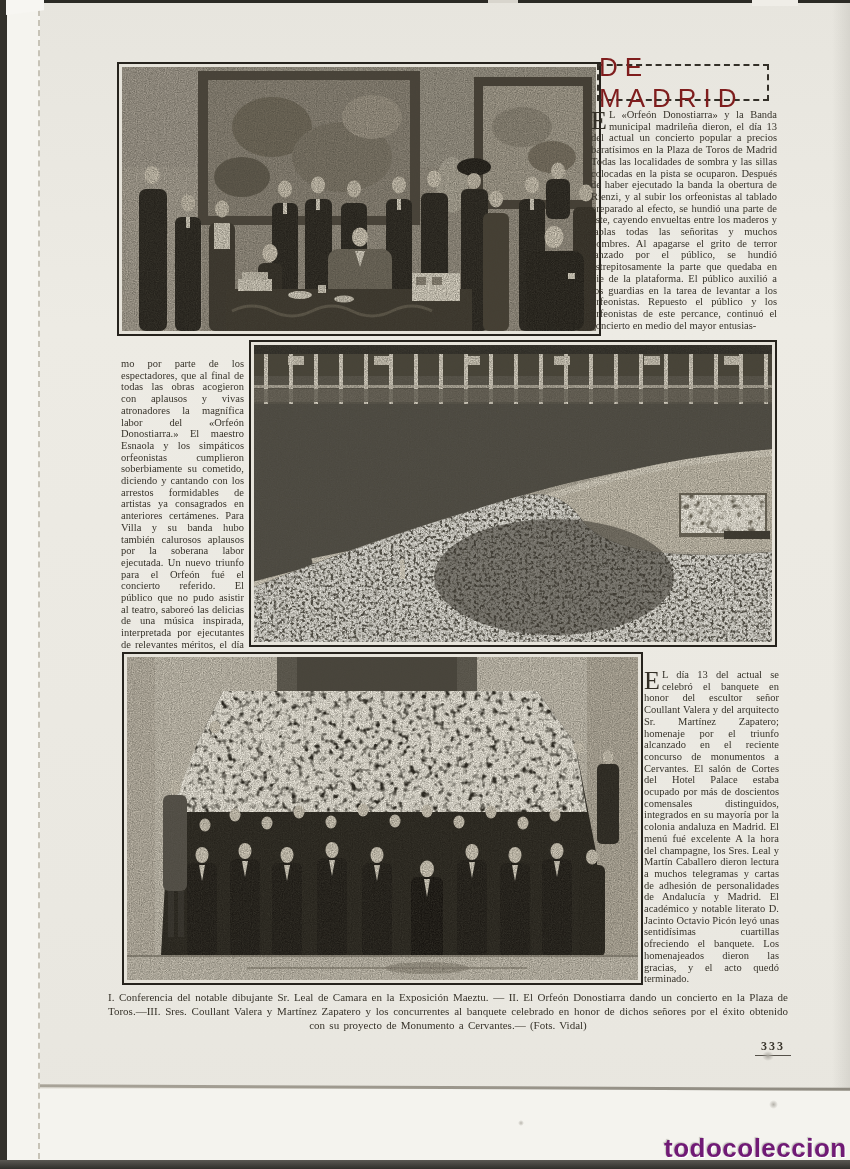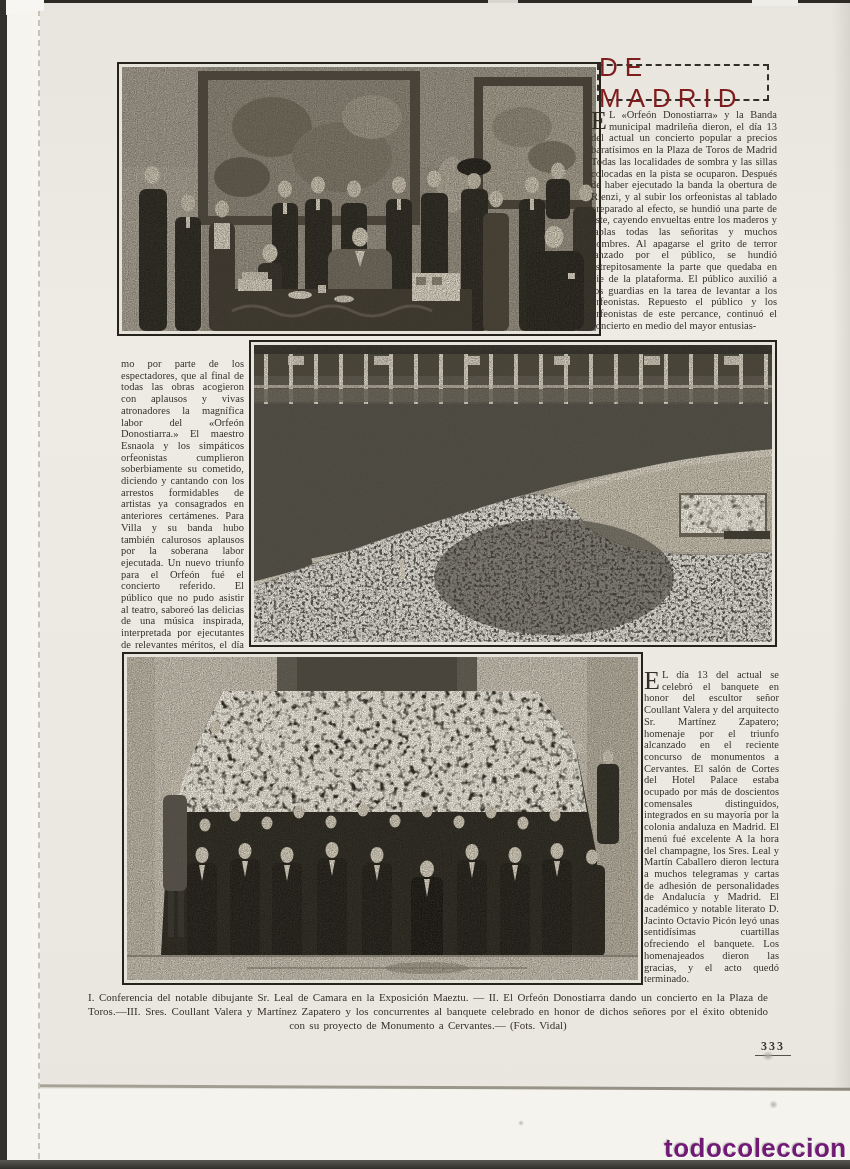--- a/index.html
+++ b/index.html
@@ -31,21 +31,21 @@
   .headerbox .title{font-family:"Liberation Sans","DejaVu Sans",sans-serif;
     font-size:26px;letter-spacing:7px;margin-right:-7px;color:#7f1d1d;}
 
   .col{position:absolute;text-align:justify;color:#37332a;
     font-size:10.5px;line-height:11.7px;}
   .col1{left:591px;top:109px;width:186px;}
   .colL{left:121px;top:358px;width:123px;}
   .col2{left:644px;top:669px;width:135px;}
   .dropcap{float:left;font-size:26px;line-height:21px;margin:1px 2px 0 0;color:#332f26;}
 
-  .caption{position:absolute;left:88px;top:991px;width:680px;
+  .caption{position:absolute;left:108px;top:991px;width:680px;
     font-size:11px;line-height:13.8px;color:#37332a;
     text-align:justify;text-align-last:center;word-spacing:1.5px;}
 
   .pagenum{position:absolute;left:731px;top:1039px;width:36px;text-align:center;
     font-size:12px;font-weight:bold;letter-spacing:2px;color:#3a362d;
     border-bottom:1.5px solid #55514a;padding-bottom:1px;margin-left:24px;}
 
   .lower-sheet{position:absolute;left:0;top:1089px;width:100%;height:71px;background:#f4f3ee;}
   .sheet-edge{position:absolute;left:28px;top:1086px;width:830px;height:3px;
     background:linear-gradient(90deg,#a8a398,#8e8a80);transform:rotate(0.25deg);}

